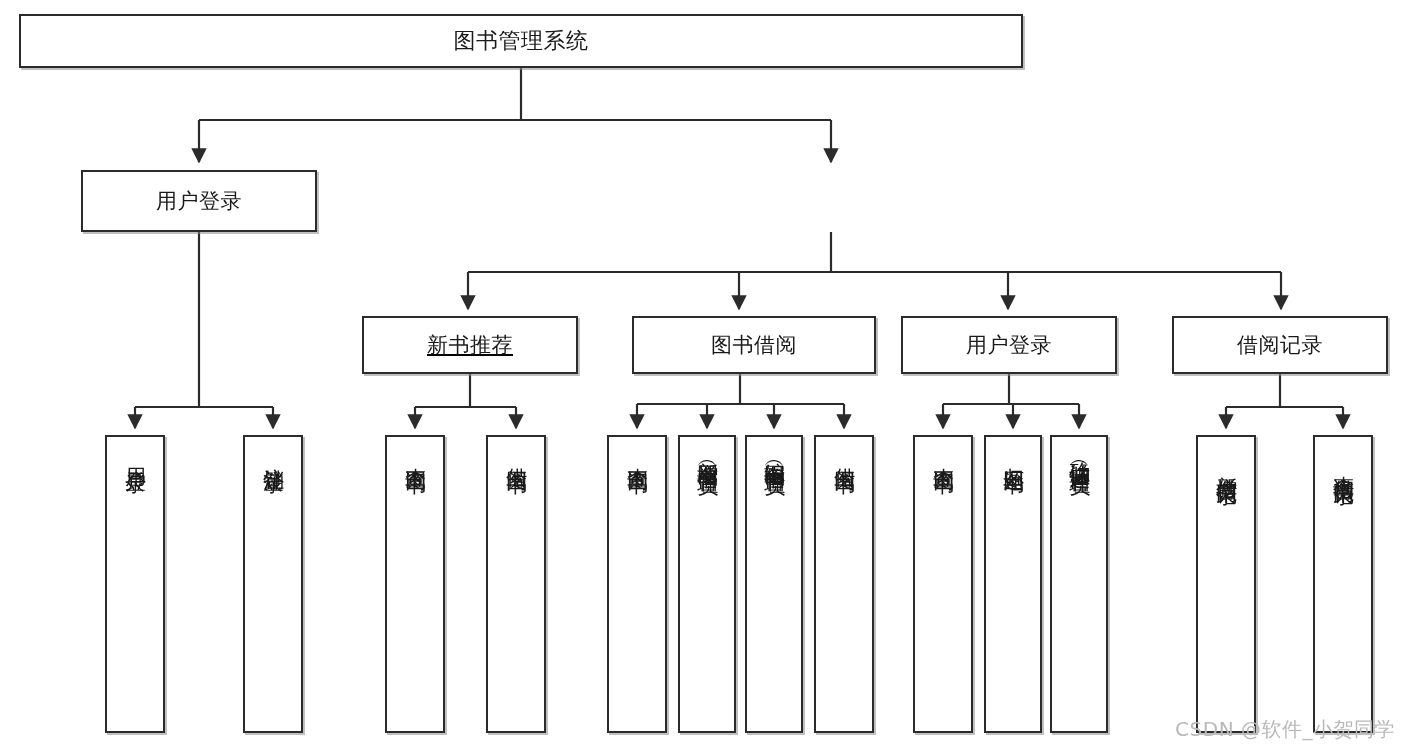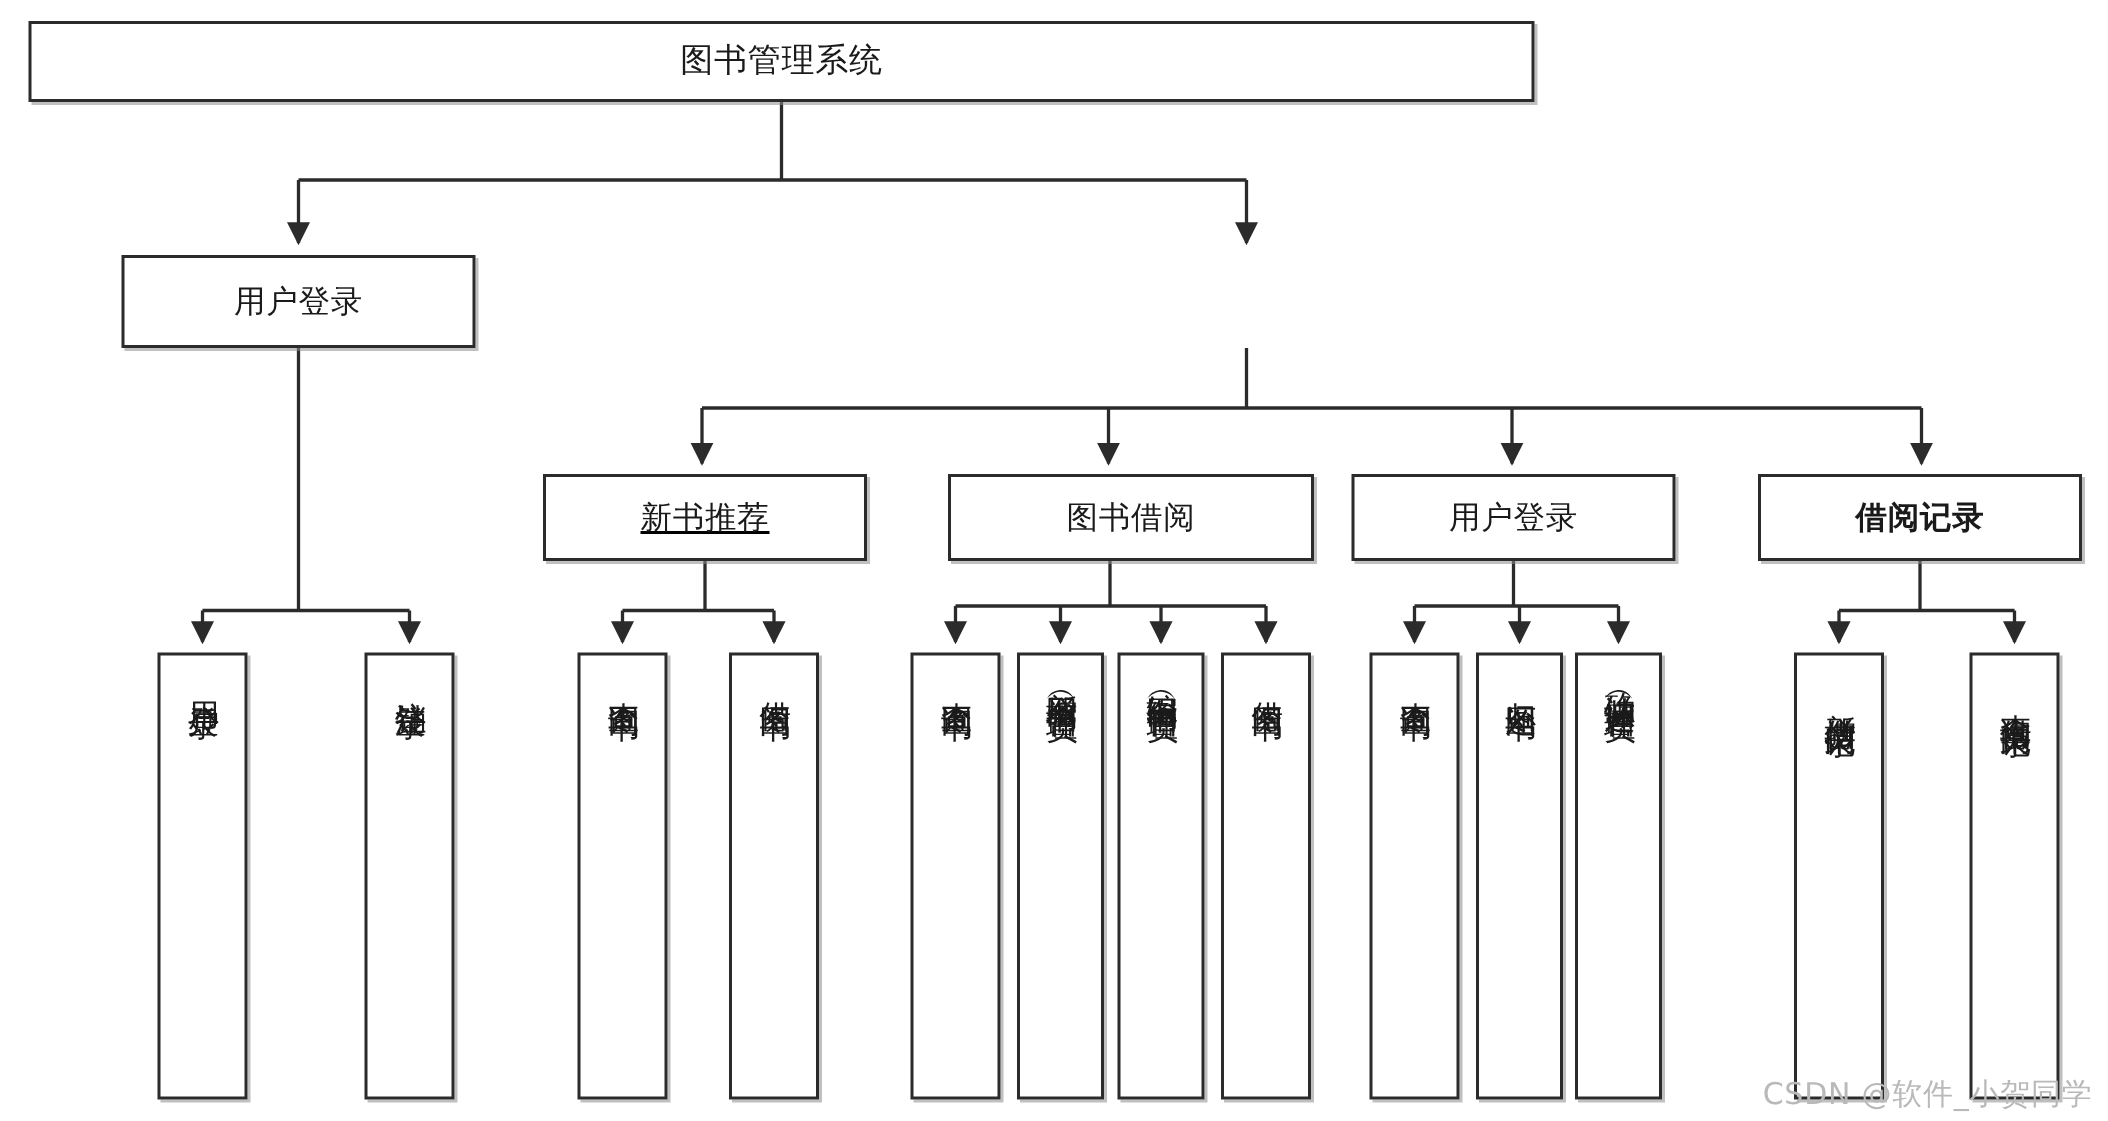--- a/index.html
+++ b/index.html
@@ -132,21 +132,21 @@
 
   <div class="node" style="left:362px; top:316px; width:216px; height:58px;text-decoration:underline;">
     <span class="label">新书推荐</span>
   </div>
   <div class="node" style="left:632px; top:316px; width:244px; height:58px;">
     <span class="label">图书借阅</span>
   </div>
   <div class="node" style="left:901px; top:316px; width:216px; height:58px;">
     <span class="label">用户登录</span>
   </div>
-  <div class="node" style="left:1172px; top:316px; width:216px; height:58px;font-weight:bold;">
+  <div class="node" style="left:1172px; top:316px; width:216px; height:58px;">
     <span class="label">借阅记录</span>
   </div>
 
   <div class="node vert" style="left:105px; top:435px; width:60px; height:298px;">
     <span class="label">用户登录</span>
   </div>
   <div class="node vert" style="left:243px; top:435px; width:60px; height:298px;">
     <span class="label">注销登录</span>
   </div>
 

